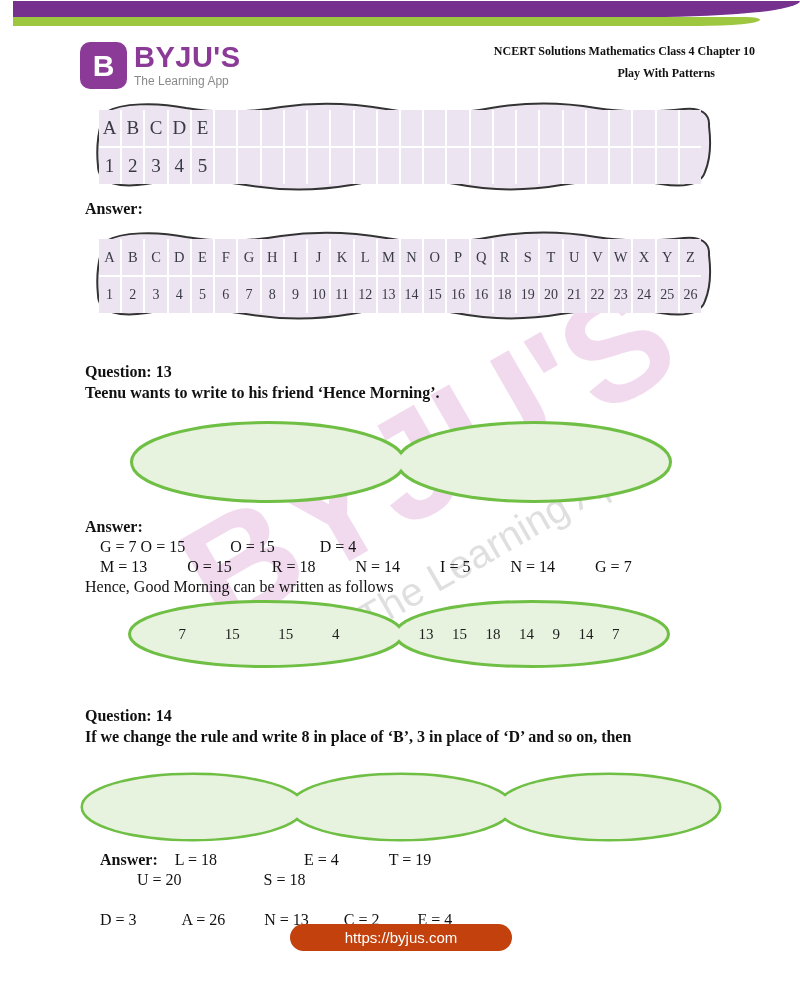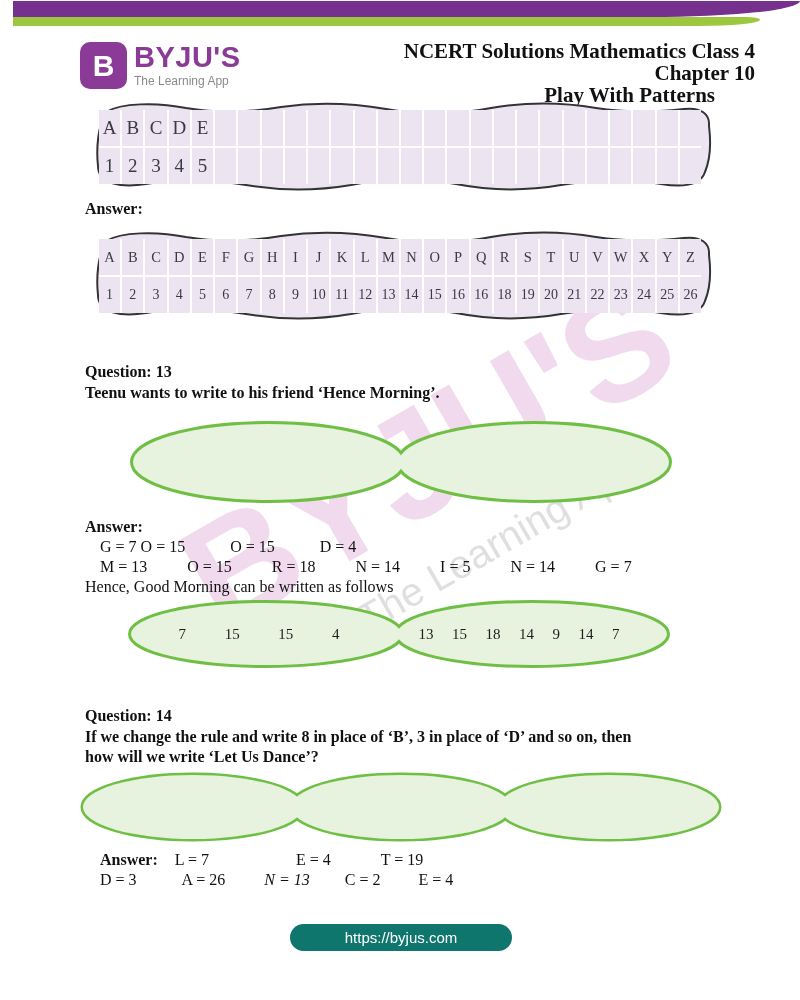--- a/index.html
+++ b/index.html
@@ -14,21 +14,21 @@
   .logo{position:absolute;left:80px;top:42px;display:flex;align-items:flex-start;}
   .logo-badge{width:47px;height:47px;background:#8b3a97;border-radius:10px;display:flex;
               align-items:center;justify-content:center;color:#fff;
               font-family:"Liberation Sans",sans-serif;font-weight:bold;font-size:30px;}
   .logo-textcol{margin-left:7px;display:flex;flex-direction:column;}
   .logo-word{font-family:"Liberation Sans",sans-serif;font-weight:bold;font-size:29px;
              color:#8b3a97;letter-spacing:.5px;line-height:31px;}
   .logo-tag{font-family:"Liberation Sans",sans-serif;font-size:12px;color:#8a8a8a;margin-top:1px;}
   
   .doc-title{position:absolute;right:45px;top:40px;width:420px;text-align:right;
-             font-weight:bold;font-size:21px;line-height:22px;}
+             font-weight:bold;font-size:12px;line-height:22px;}
   .doc-title .l2{padding-right:40px;}
   
   .watermark{position:absolute;left:130px;top:290px;width:560px;height:360px;z-index:0;
              pointer-events:none;}
   .wm-word{position:absolute;left:30px;top:80px;font-family:"Liberation Sans",sans-serif;
            font-weight:bold;font-size:150px;color:rgba(219,156,211,0.38);
            transform:rotate(-30deg);transform-origin:center;white-space:nowrap;}
   .wm-tag{position:absolute;left:210px;top:230px;font-family:"Liberation Sans",sans-serif;
           font-size:40px;color:rgba(170,170,170,0.38);transform:rotate(-30deg);
           transform-origin:center;white-space:nowrap;}
@@ -53,34 +53,34 @@
   
   .row{display:block;white-space:nowrap;}
   .row span{display:inline-block;margin-left:15px;}
   .a13r1 span+span{margin-left:45px;}
   .a13r2 span+span{margin-left:40px;}
   .a14r1 .s0{margin-right:2px;}
   .a14r1 .s2{margin-left:87px;}
   .a14r1 .s3{margin-left:50px;text-align:center;}
   .a14r2 .s0{margin-left:52px;}
   .a14r2 .s1{margin-left:82px;}
-  .a14r3 .s1{margin-left:45px;}
-  .a14r3 .s2{margin-left:39px;font-style:italic;}
+  .a14r3 .s1{margin-left:45px;margin-top:20px;}
+  .a14r3 .s2{margin-left:39px;}
   .a14r3 .s3{margin-left:35px;}
   .a14r3 .s4{margin-left:38px;}
   
   .blob{position:absolute;}
   .blob svg{position:absolute;left:0;top:0;}
   .blob-nums{position:absolute;left:8px;right:8px;top:0;bottom:0;display:flex;}
   .blob-nums .half{flex:1;display:flex;align-items:center;}
   .blob-nums .half.left{justify-content:space-evenly;padding:0 22px 0 6px;}
   .blob-nums .half.right{justify-content:space-evenly;padding:0 26px 0 0;}
   .blob-nums span{font-size:15px;color:#1d1d1d;}
   
-  .footer-pill{position:absolute;left:290px;top:924px;width:222px;height:27px;background:#0f766e;
+  .footer-pill{position:absolute;left:290px;top:924px;width:222px;height:27px;background:#c2410c;
                border-radius:14px;display:flex;align-items:center;justify-content:center;}
   .footer-pill a{color:#fff;font-family:"Liberation Sans",sans-serif;font-size:15px;
                  text-decoration:none;}
 </style>
 </head>
 <body>
 
 <div class="page">
 
   <div class="bar-purple"></div>
@@ -293,37 +293,39 @@
             <span>9</span>
             <span>14</span>
             <span>7</span>
           </div>
       </div>
     </div>
 
     <div class="tblock" style="top:706px;">
       <div class="qhead">Question: 14</div>
       <div class="qline">If we change the rule and write 8 in place of ‘B’, 3 in place of ‘D’ and so on, then</div>
-      <div class="qline">how will we write ‘Let Us Dance’?</div>
     </div>
 
     <div class="blob" style="left:79px;top:771px;width:644px;height:72px;">
       <svg width="644" height="72" viewBox="0 0 644 72">
         <ellipse cx="114" cy="36" rx="110" ry="32" fill="#e7f2df" stroke="#6fbf44" stroke-width="5"></ellipse>
         <ellipse cx="322" cy="36" rx="110" ry="32" fill="#e7f2df" stroke="#6fbf44" stroke-width="5"></ellipse>
         <ellipse cx="530" cy="36" rx="110" ry="32" fill="#e7f2df" stroke="#6fbf44" stroke-width="5"></ellipse>
         <ellipse cx="114" cy="36" rx="110" ry="32" fill="#e7f2df"></ellipse>
         <ellipse cx="322" cy="36" rx="110" ry="32" fill="#e7f2df"></ellipse>
         <ellipse cx="530" cy="36" rx="110" ry="32" fill="#e7f2df"></ellipse>
       </svg>
     </div>
 
     <div class="tblock" style="top:850px;">
       <div class="row a14r1">
-        <span class="s0 bold">Answer:</span><span class="s1">L = 7</span><span class="s2">E = 4</span><span class="s3">T = 19</span>
+        <span class="s0 bold">Answer:</span><span class="s1">L = 18</span><span class="s2">E = 4</span><span class="s3">T = 19</span>
+      </div>
+      <div class="row a14r2">
+        <span class="s0">U = 20</span><span class="s1">S = 18</span>
       </div>
       <div class="row a14r3">
         <span class="s0">D = 3</span><span class="s1">A = 26</span><span class="s2">N = 13</span><span class="s3">C = 2</span><span class="s4">E = 4</span>
       </div>
     </div>
 
     <div class="footer-pill">
       <a href="#">https://byjus.com</a>
     </div>
 

